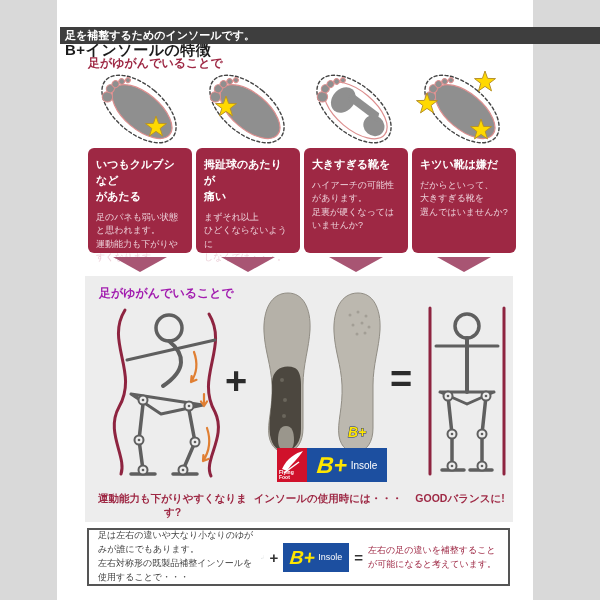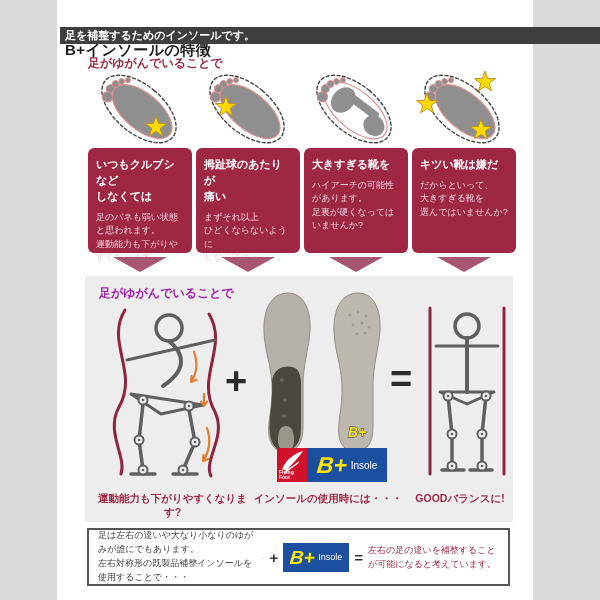--- a/index.html
+++ b/index.html
@@ -109,21 +109,21 @@
   <g transform="translate(8,23)">
       <polygon points="12,1 14.6,8.4 22.5,8.6 16.2,13.4 18.5,20.9 12,16.4 5.5,20.9 7.8,13.4 1.5,8.6 9.4,8.4" fill="#ffd900" stroke="#b8932a" stroke-width="1"></polygon>
     </g>
   <g transform="translate(62,49)">
       <polygon points="12,1 14.6,8.4 22.5,8.6 16.2,13.4 18.5,20.9 12,16.4 5.5,20.9 7.8,13.4 1.5,8.6 9.4,8.4" fill="#ffd900" stroke="#b8932a" stroke-width="1"></polygon>
     </g>
 </svg>
 
 <div class="abs tbox" style="left:88px">
   <div class="ttl pre">いつもクルブシなど
-しなくては</div>
+があたる</div>
   <div class="bdy pre">足のバネも弱い状態と思われます。
 運動能力も下がりやすくなります。</div>
 </div>
 <div class="abs tbox" style="left:196px">
   <div class="ttl pre">拇趾球のあたりが
 痛い</div>
   <div class="bdy pre">まずそれ以上
 ひどくならないように
 しなくては・・・。</div>
 </div>

